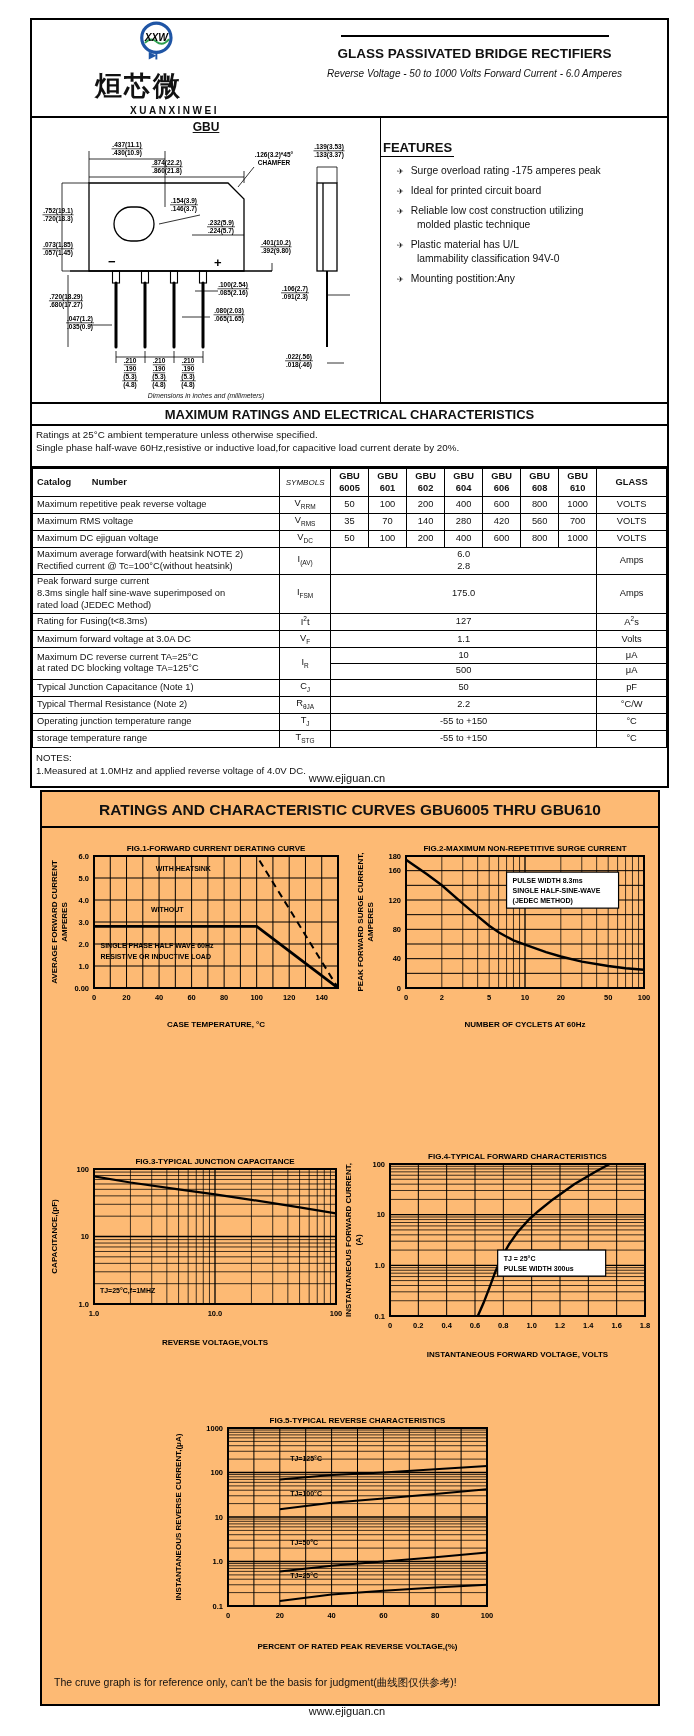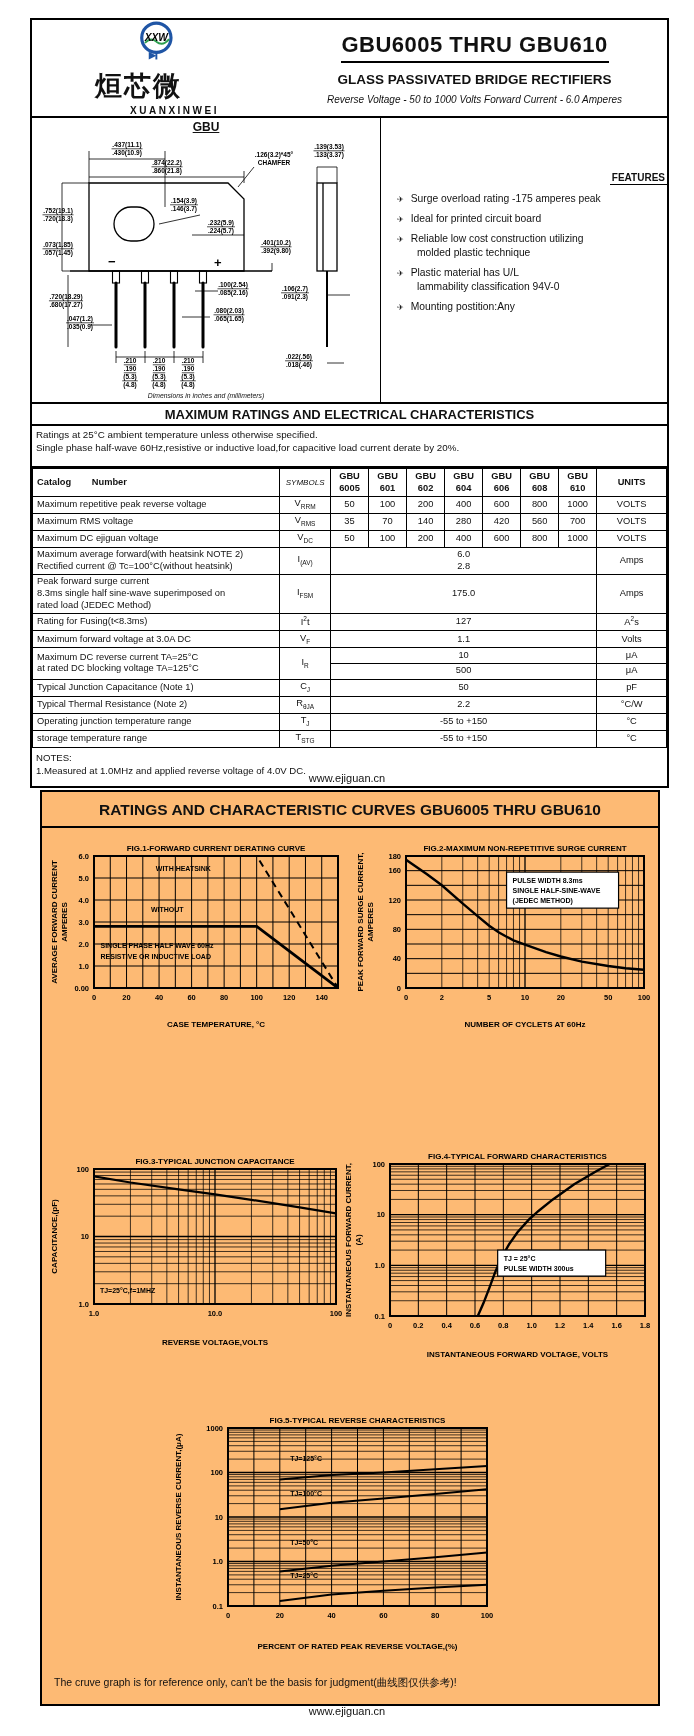--- a/index.html
+++ b/index.html
@@ -12,21 +12,21 @@
   .title-block{flex:1;text-align:center;padding-top:12px;}
   .doc-title{font-size:22px;font-weight:bold;letter-spacing:.5px;}
   .title-rule{width:268px;height:2px;background:#000;margin:3px auto 9px;}
   .doc-sub{font-size:13.5px;font-weight:bold;}
   .doc-sub2{font-size:10px;font-style:italic;margin-top:7px;}
   .section2{display:flex;border-bottom:2px solid #000;height:284px;}
   .drawing-col{width:348px;position:relative;padding-top:2px;}
   .gbu-title{text-align:center;font-weight:bold;font-size:12px;text-decoration:underline;height:15px;}
   .drawing-caption{text-align:center;font-size:6.8px;font-style:italic;margin-top:-3px;}
   .features-col{flex:1;border-left:1.5px solid #000;padding-top:22px;}
-  .features-title{text-align:right;font-weight:bold;font-size:10px;margin-bottom:10px;margin-top:32px;}
+  .features-title{text-align:left;font-weight:bold;font-size:13px;margin-bottom:10px;}
   .features-title span{border-bottom:1.6px solid #000;padding:0 2px 1px;}
   .feat-line{display:flex;gap:7px;font-size:10.3px;margin:9px 10px 0 16px;align-items:baseline;}
   .feat-line .bullet{font-size:8px;line-height:1;}
   .feat-cont{font-size:10.3px;margin:3px 10px 0 36px;}
   .ratings-bar{border-bottom:2px solid #000;text-align:center;font-weight:bold;font-size:13px;padding:3px 0 2px;}
   .conditions{font-size:9.8px;padding:3px 4px 12px;border-bottom:2px solid #000;line-height:1.3;}
   table.ratings{width:100%;border-collapse:collapse;table-layout:fixed;font-size:9.3px;}
   table.ratings td{border:1px solid #000;text-align:center;padding:1.5px 2px;line-height:1.25;}
   table.ratings td.left{text-align:left;padding-left:4px;}
   table.ratings td.hdr{font-weight:bold;}
@@ -58,21 +58,20 @@
         <text x="30" y="33" font-size="16" font-weight="bold" font-style="italic" text-anchor="middle" fill="#2e9e4f">XXW</text>
         <polygon points="18,50 30,56 18,62" fill="#1f55a5"></polygon>
         <line x1="30" y1="50" x2="30" y2="62" stroke="#1f55a5" stroke-width="3"></line>
       </svg>
       <div class="logo-text">
         <div class="logo-cn">烜芯微</div>
         <div class="logo-en">XUANXINWEI</div>
       </div>
     </div>
     <div class="title-block">
-      <div class="doc-title">GBU6005 THRU GBU610</div>
       <div class="title-rule"></div>
       <div class="doc-sub">GLASS PASSIVATED  BRIDGE RECTIFIERS</div>
       <div class="doc-sub2">Reverse Voltage - 50 to 1000 Volts   Forward Current -  6.0 Amperes</div>
     </div>
   </div>
 
   <div class="section2">
     <div class="drawing-col">
       <div class="gbu-title">GBU</div>
       <svg id="drawing-svg" width="335" height="256" viewBox="0 0 335 256">
@@ -247,21 +246,21 @@
         <tr>
           <td class="left hdr pre">Catalog        Number</td>
           <td class="sym">SYMBOLS</td>
           <td class="hdr">GBU<br>6005</td>
           <td class="hdr">GBU<br>601</td>
           <td class="hdr">GBU<br>602</td>
           <td class="hdr">GBU<br>604</td>
           <td class="hdr">GBU<br>606</td>
           <td class="hdr">GBU<br>608</td>
           <td class="hdr">GBU<br>610</td>
-          <td class="hdr">UNITS</td>
+          <td class="hdr">GLASS</td>
         </tr>
         <tr>
           <td class="left">Maximum repetitive peak reverse voltage</td>
           <td><span>V</span><sub>RRM</sub></td>
           <td>50</td>
           <td>100</td>
           <td>200</td>
           <td>400</td>
           <td>600</td>
           <td>800</td>

